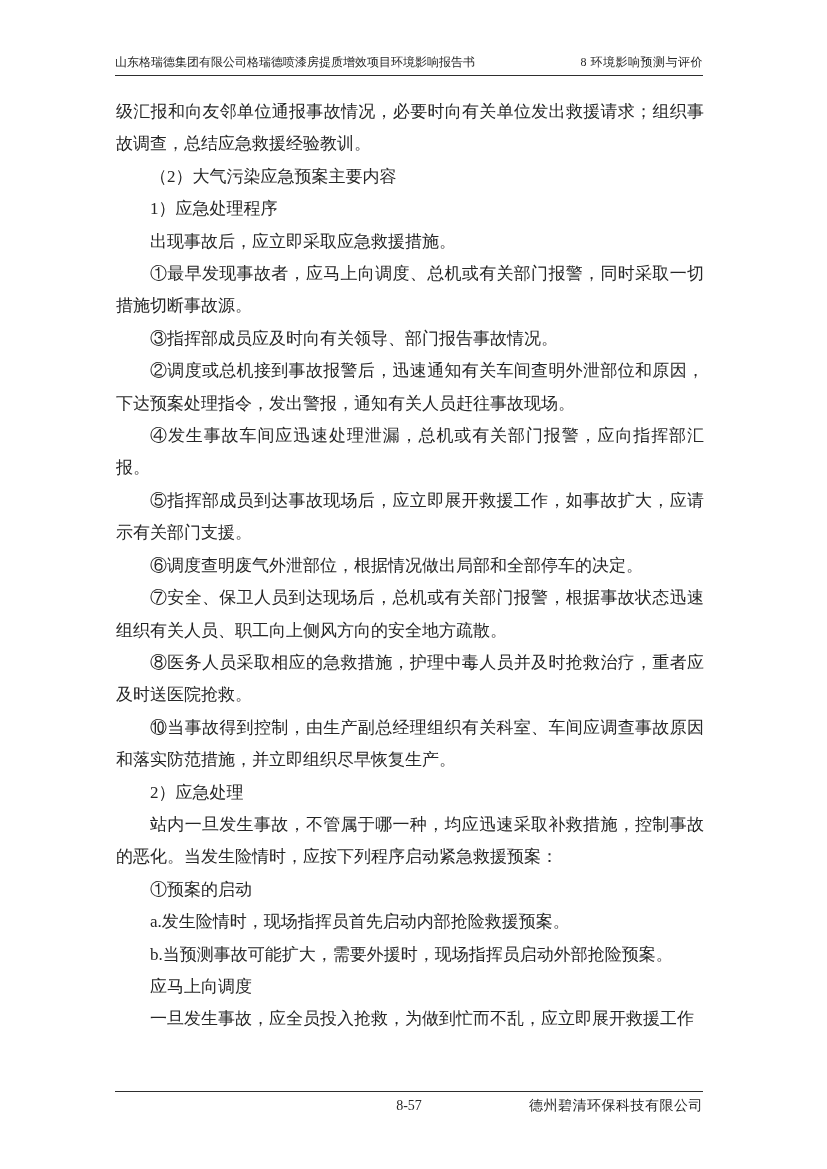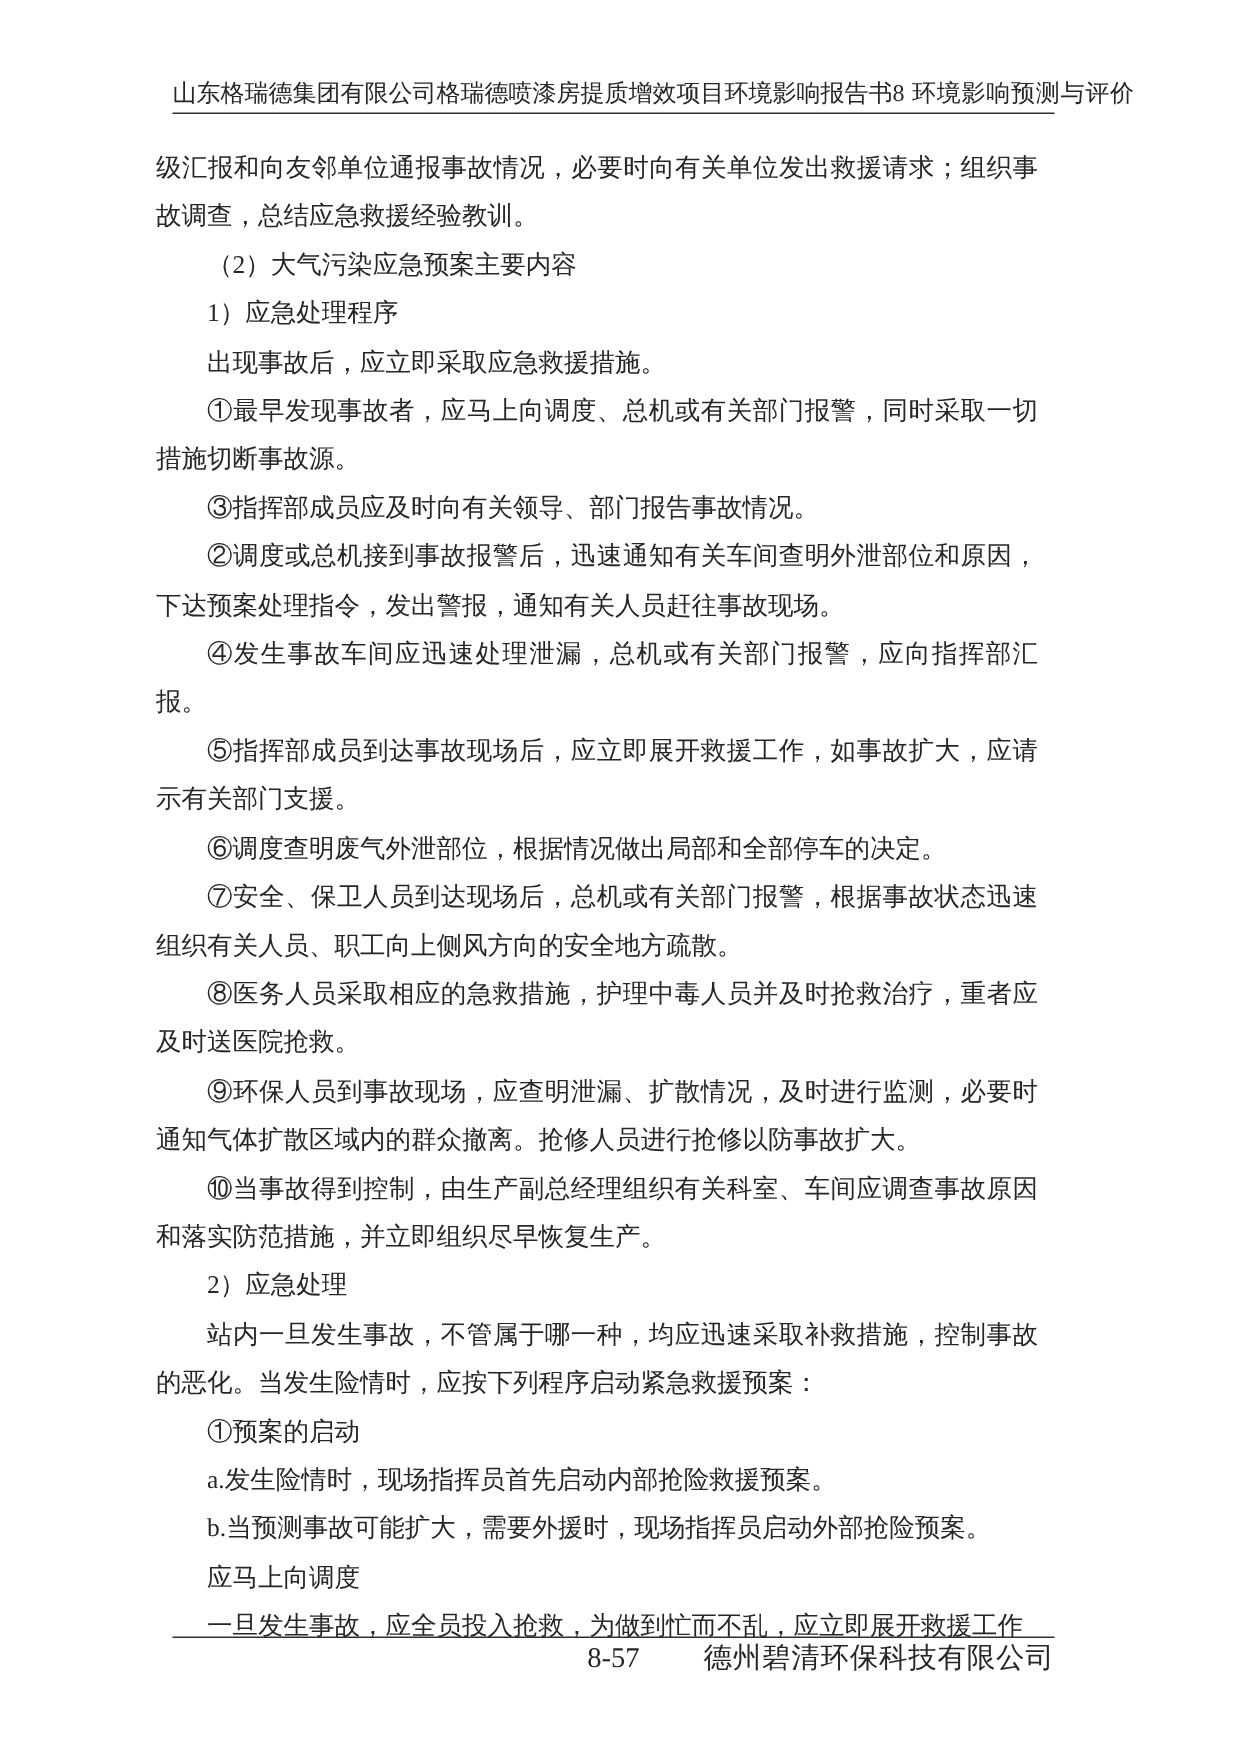--- a/index.html
+++ b/index.html
@@ -20,32 +20,32 @@
   .header {
     position: absolute;
     top: 54px;
     left: 115px;
     width: 588px;
     display: flex;
     justify-content: space-between;
     align-items: flex-end;
     padding-bottom: 4px;
     border-bottom: 1.5px solid #2e2e2e;
-    font-size: 16px;
+    font-size: 12px;
     line-height: 17px;
     white-space: nowrap;
   }
   .header .right-seg {
     letter-spacing: 0.5px;
   }
   
   .body {
     position: absolute;
     top: 96px;
-    left: 104px;
+    left: 116px;
     width: 588px;
     font-size: 17px;
     line-height: 32.4px;
     text-align: justify;
     text-justify: inter-ideograph;
   }
   .body p {
     margin: 0;
     padding: 0;
   }
@@ -54,21 +54,21 @@
   }
   
   .footer {
     position: absolute;
     top: 1091px;
     left: 115px;
     width: 588px;
     border-top: 1.5px solid #2e2e2e;
     padding-top: 4px;
     height: 24px;
-    font-size: 19px;
+    font-size: 14px;
     line-height: 17px;
   }
   .footer .pageno {
     position: absolute;
     left: 0;
     right: 0;
     top: 5px;
     text-align: center;
   }
   .footer .company {
@@ -95,21 +95,20 @@
       <p class="indent">1）应急处理程序</p>
       <p class="indent">出现事故后，应立即采取应急救援措施。</p>
       <p class="indent">①最早发现事故者，应马上向调度、总机或有关部门报警，同时采取一切措施切断事故源。</p>
       <p class="indent">③指挥部成员应及时向有关领导、部门报告事故情况。</p>
       <p class="indent">②调度或总机接到事故报警后，迅速通知有关车间查明外泄部位和原因，下达预案处理指令，发出警报，通知有关人员赶往事故现场。</p>
       <p class="indent">④发生事故车间应迅速处理泄漏，总机或有关部门报警，应向指挥部汇报。</p>
       <p class="indent">⑤指挥部成员到达事故现场后，应立即展开救援工作，如事故扩大，应请示有关部门支援。</p>
       <p class="indent">⑥调度查明废气外泄部位，根据情况做出局部和全部停车的决定。</p>
       <p class="indent">⑦安全、保卫人员到达现场后，总机或有关部门报警，根据事故状态迅速组织有关人员、职工向上侧风方向的安全地方疏散。</p>
       <p class="indent">⑧医务人员采取相应的急救措施，护理中毒人员并及时抢救治疗，重者应及时送医院抢救。</p>
-      <p class="indent">⑨环保人员到事故现场，应查明泄漏、扩散情况，及时进行监测，必要时通知气体扩散区域内的群众撤离。抢修人员进行抢修以防事故扩大。</p>
       <p class="indent">⑩当事故得到控制，由生产副总经理组织有关科室、车间应调查事故原因和落实防范措施，并立即组织尽早恢复生产。</p>
       <p class="indent">2）应急处理</p>
       <p class="indent">站内一旦发生事故，不管属于哪一种，均应迅速采取补救措施，控制事故的恶化。当发生险情时，应按下列程序启动紧急救援预案：</p>
       <p class="indent">①预案的启动</p>
       <p class="indent">a.发生险情时，现场指挥员首先启动内部抢险救援预案。</p>
       <p class="indent">b.当预测事故可能扩大，需要外援时，现场指挥员启动外部抢险预案。</p>
       <p class="indent">应马上向调度</p>
       <p class="indent">一旦发生事故，应全员投入抢救，为做到忙而不乱，应立即展开救援工作</p>
     </main>
 

